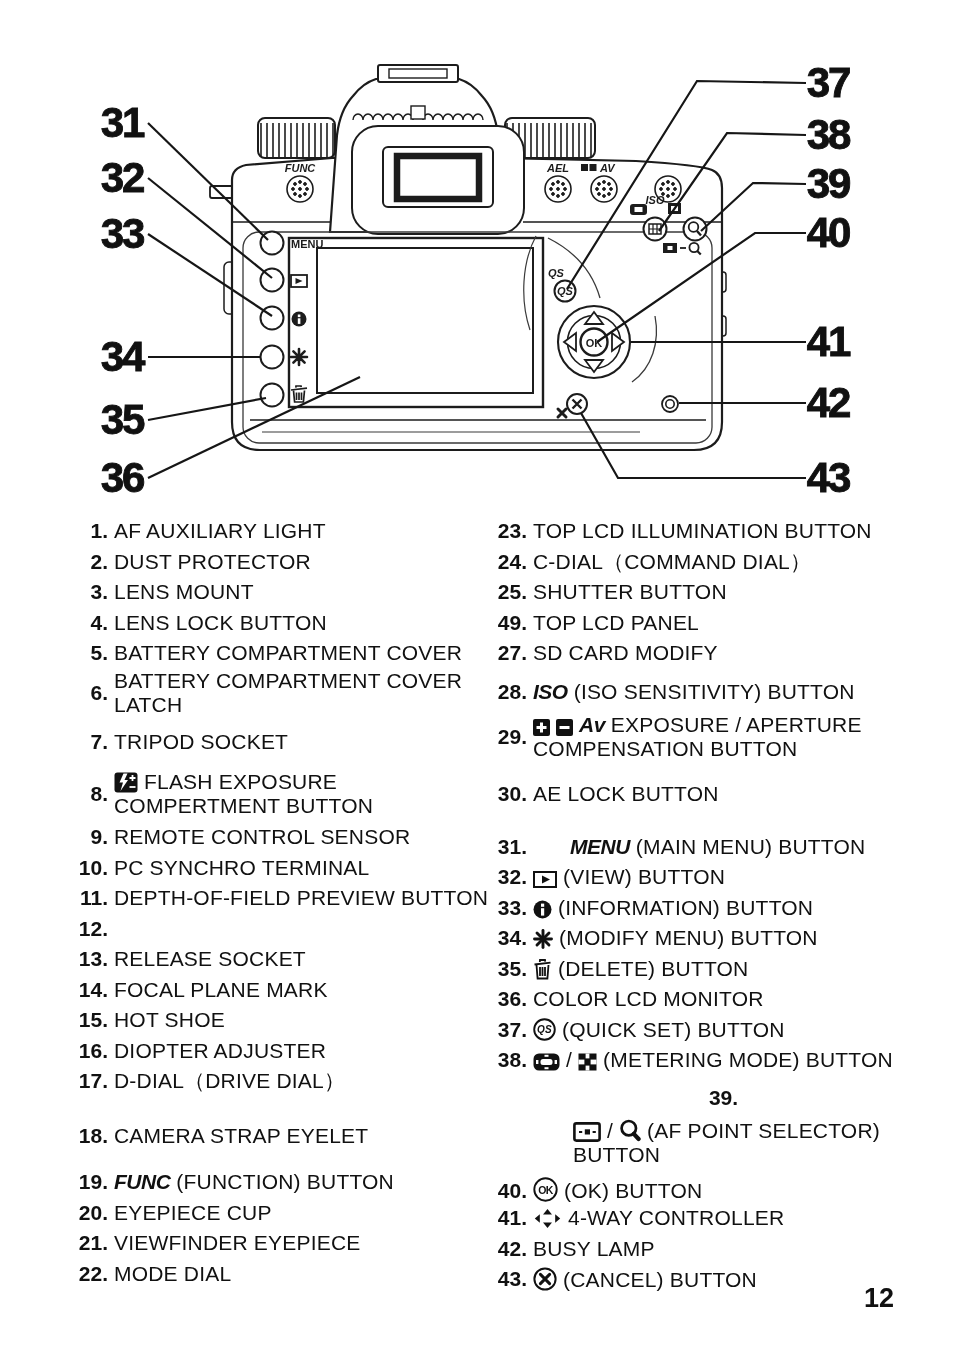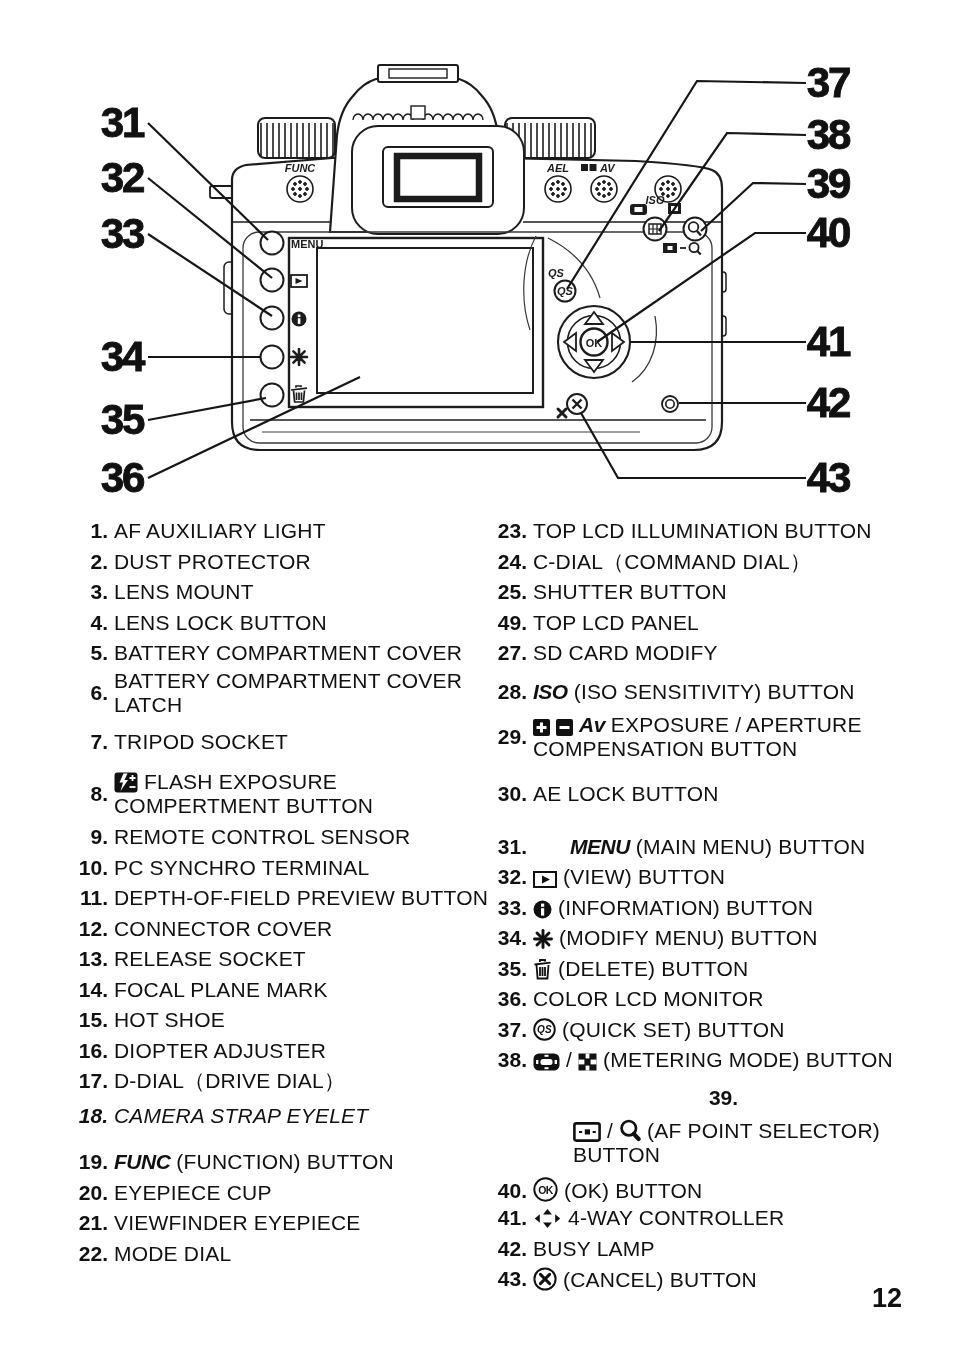--- a/index.html
+++ b/index.html
@@ -16,29 +16,29 @@
   .content{flex:1;font-size:21px;line-height:24px;letter-spacing:.2px;}
   .content > *{margin-right:6px;}
   .content > *:last-child{margin-right:0;}
   .txt{white-space:pre-line;}
   .token{font-weight:bold;font-style:italic;letter-spacing:-0.5px;}
   .icon{display:inline-block;vertical-align:-4px;line-height:0;}
   
   #col-left .row:nth-child(7){margin-top:10px;}
   #col-left .row:nth-child(8){margin-top:13px;}
   #col-left .row:nth-child(9){margin-top:4px;}
-  #col-left .row:nth-child(18){margin-top:4px;font-style:italic;}
+  #col-left .row:nth-child(18){margin-top:24px;}
   #col-left .row:nth-child(19){margin-top:16px;justify-content:center;}
   #col-right .row:nth-child(6){margin-top:8px;}
   #col-right .row:nth-child(7){margin-top:6px;}
   #col-right .row:nth-child(8){margin-top:18px;}
   #col-right .row:nth-child(9){margin-top:22px;gap:37px;}
   #col-right .row:nth-child(17){margin-top:10px;flex-direction:column;}
   #col-right .row:nth-child(18){margin-top:6px;align-items:flex-end;}
-  #page-number{position:absolute;top:1283px;right:52px;font-size:27px;font-weight:bold;}
+  #page-number{position:absolute;top:1283px;right:60px;font-size:27px;font-weight:bold;}
   
   text{font-family:"Liberation Sans","DejaVu Sans",sans-serif;}
   .callout{font-size:42px;font-weight:bold;letter-spacing:-2px;fill:#111;stroke:#111;stroke-width:.9;}
   .cam-label{font-size:11px;font-weight:bold;fill:#1c1c1c;}
 </style>
 </head>
 <body>
 
 <div id="page">
 
@@ -295,21 +295,20 @@
       <li class="row">
         <span class="num">10.</span>
         <span class="content"><span class="txt">PC SYNCHRO TERMINAL</span></span>
       </li>
       <li class="row">
         <span class="num">11.</span>
         <span class="content"><span class="txt">DEPTH-OF-FIELD PREVIEW BUTTON</span></span>
       </li>
       <li class="row">
         <span class="num">12.</span>
-        <span class="content"><span class="txt">CONNECTOR COVER</span></span>
       </li>
       <li class="row">
         <span class="num">13.</span>
         <span class="content"><span class="txt">RELEASE SOCKET</span></span>
       </li>
       <li class="row">
         <span class="num">14.</span>
         <span class="content"><span class="txt">FOCAL PLANE MARK</span></span>
       </li>
       <li class="row">

